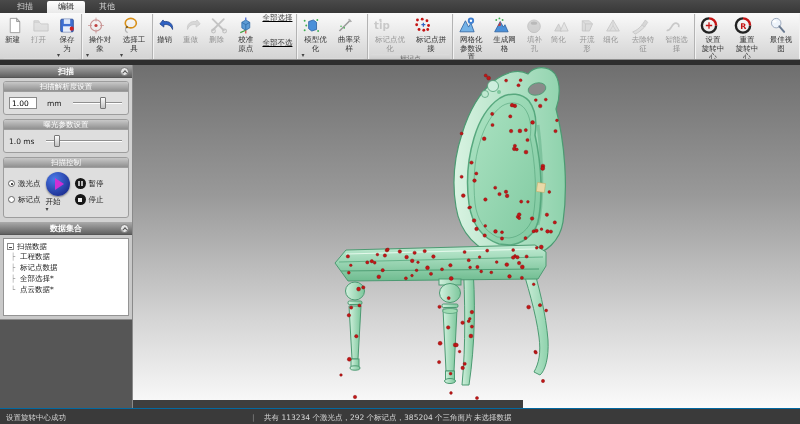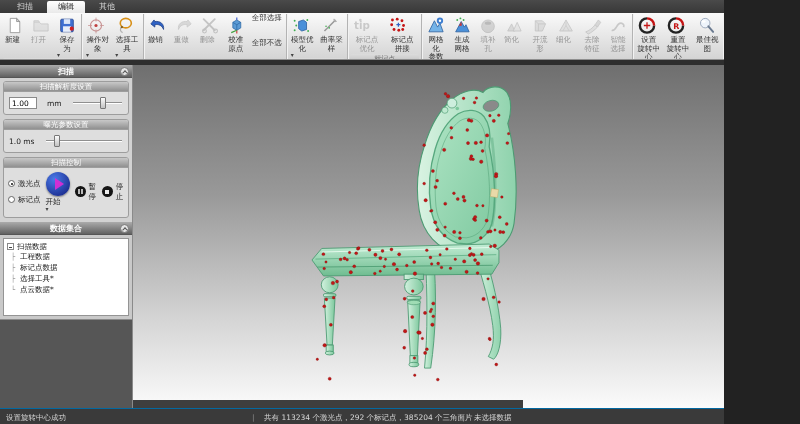--- a/index.html
+++ b/index.html
@@ -1,37 +1,37 @@
 <!DOCTYPE html>
 <html><head>
 <meta charset="utf-8">
 <style>
   html,body{margin:0;padding:0;background:#222;}
   *{box-sizing:border-box;}
-  .app{width:724px;height:424px;display:flex;flex-direction:column;background:#cfcfcf;
+  .app{width:800px;height:424px;display:flex;flex-direction:column;background:#cfcfcf;
        font-family:"DejaVu Sans",sans-serif;overflow:hidden;position:relative;}
 
   
   .tabbar{height:13px;background:linear-gradient(#4a4a4a,#383838);display:flex;align-items:flex-end;padding-left:6px;gap:3px;}
   .tab{font-size:8px;color:#d5d5d5;padding:1px 11px 1px;line-height:10px;}
   .tab.active{background:linear-gradient(#ffffff,#e9e9e9);color:#222;border-radius:2px 2px 0 0;}
 
   
   .ribbon{height:47px;background:linear-gradient(#fafafa,#d4d4d4);border-bottom:1px solid #8f8f8f;
           display:flex;align-items:stretch;padding:1px 1px 0;overflow:hidden;}
   .rgroup{display:flex;flex-direction:column;border-right:1px solid #b3b3b3;box-shadow:1px 0 0 #f2f2f2;padding:0 1px;}
   .rgroup:last-child{margin-left:auto;border-right:none;}
   .rbtns{flex:1;display:flex;align-items:stretch;}
   .rbtn{display:flex;flex-direction:column;align-items:flex-start;justify-content:flex-start;padding:2px 3px 0;min-width:26px;}
   .ricon{width:20px;height:19px;flex:none;}
   .ricon svg{width:100%;height:100%;display:block;}
   .blabel{font-size:7.5px;color:#333;text-align:center;white-space:pre-line;line-height:1.15;margin-top:1px;}
   .caret{font-size:6px;color:#444;line-height:4px;}
   .rbtn.disabled{opacity:.45;filter:grayscale(.9);}
-  .rstack{display:flex;flex-direction:column;justify-content:center;gap:17px;padding:0 3px;}
+  .rstack{display:flex;flex-direction:column;justify-content:center;gap:17px;padding:0 3px;text-decoration:underline;}
   .sbtn{font-size:7.5px;color:#333;line-height:1.1;white-space:nowrap;}
   .rlabel{height:10px;font-size:7px;color:#6a6a6a;text-align:center;line-height:10px;
           background:linear-gradient(#dcdcdc,#bcbcbc);border-radius:2px;margin:1px 1px 2px;}
 
   .gapstrip{height:5px;background:#2e2e2e;}
 
   
   .main{flex:1;display:flex;min-height:0;position:relative;}
   .leftpanel{width:133px;flex:none;background:#c9c9c9;display:flex;flex-direction:column;border-right:1px solid #8a8a8a;}
   .phead{height:13px;flex:none;background:linear-gradient(#ababab,#616161);color:#fff;font-size:8px;font-weight:bold;
@@ -50,21 +50,21 @@
   .ctrlrow{display:flex;align-items:center;padding:4px 4px 6px;gap:2px;}
   .radios{display:flex;flex-direction:column;gap:6px;}
   .radio{display:flex;align-items:center;gap:3px;font-size:7.5px;color:#222;white-space:nowrap;}
   .rdot{width:7px;height:7px;border-radius:50%;border:1px solid #666;background:#fff;position:relative;flex:none;}
   .rdot.on::after{content:"";position:absolute;left:1.5px;top:1.5px;width:2.5px;height:2.5px;border-radius:50%;background:#111;}
   .startwrap{display:flex;flex-direction:column;align-items:flex-start;margin:0 3px;}
   .playbtn{width:24px;height:24px;border-radius:50%;background:radial-gradient(circle at 35% 30%,#4a7ae8,#101a7a);position:relative;box-shadow:0 1px 2px rgba(0,0,0,.45);}
   .playbtn::after{content:"";position:absolute;left:9px;top:6px;border-left:9px solid #cf2fd4;border-top:6px solid transparent;border-bottom:6px solid transparent;}
   .startlabel{font-size:7.5px;color:#222;margin-top:1px;}
   .minicaret{font-size:6px;color:#444;line-height:4px;}
-  .pscol{display:flex;flex-direction:row;gap:5px;align-items:center;}
+  .pscol{display:flex;flex-direction:column;gap:5px;align-items:center;}
   .psbtn{display:flex;align-items:center;gap:3px;font-size:7.5px;color:#222;}
   .pauseicon{width:11px;height:11px;border-radius:50%;background:#161616;position:relative;flex:none;}
   .pauseicon::after{content:"";position:absolute;left:3.5px;top:3px;width:1.5px;height:5px;background:#b9b9b9;box-shadow:3px 0 0 #b9b9b9;}
   .stopicon{width:11px;height:11px;border-radius:50%;background:#161616;position:relative;flex:none;}
   .stopicon::after{content:"";position:absolute;left:3.5px;top:3.5px;width:4px;height:4px;background:#ededed;}
   .treebox{margin:3px;background:#fff;border:1px solid #949494;height:78px;flex:none;padding:2px 3px;font-size:7.5px;color:#222;overflow:hidden;}
   .troot{display:flex;align-items:center;gap:3px;line-height:1.5;}
   .texp{width:7px;height:7px;border:1px solid #888;background:#fff;position:relative;flex:none;}
   .texp::after{content:"";position:absolute;left:1px;top:2.5px;width:3px;height:1px;background:#444;}
   .titem{padding-left:13px;position:relative;line-height:1.45;}
@@ -456,21 +456,21 @@
         <span class="collapse"></span>
       </div>
       <div class="treebox">
         <div class="troot">
           <span class="texp"></span>
           <span>扫描数据</span>
         </div>
         <div id="tree-items">
             <div class="titem">工程数据</div>
             <div class="titem">标记点数据</div>
-            <div class="titem">选择工具*</div>
+            <div class="titem">全部选择*</div>
             <div class="titem">点云数据*</div>
           </div>
       </div>
       <div class="filler"></div>
     </div>
 
     <div class="viewport">
       <svg class="scene" viewBox="0 0 667 343">
         <defs>
           <linearGradient id="gFrame" x1="0" y1="0" x2="1" y2="0">

